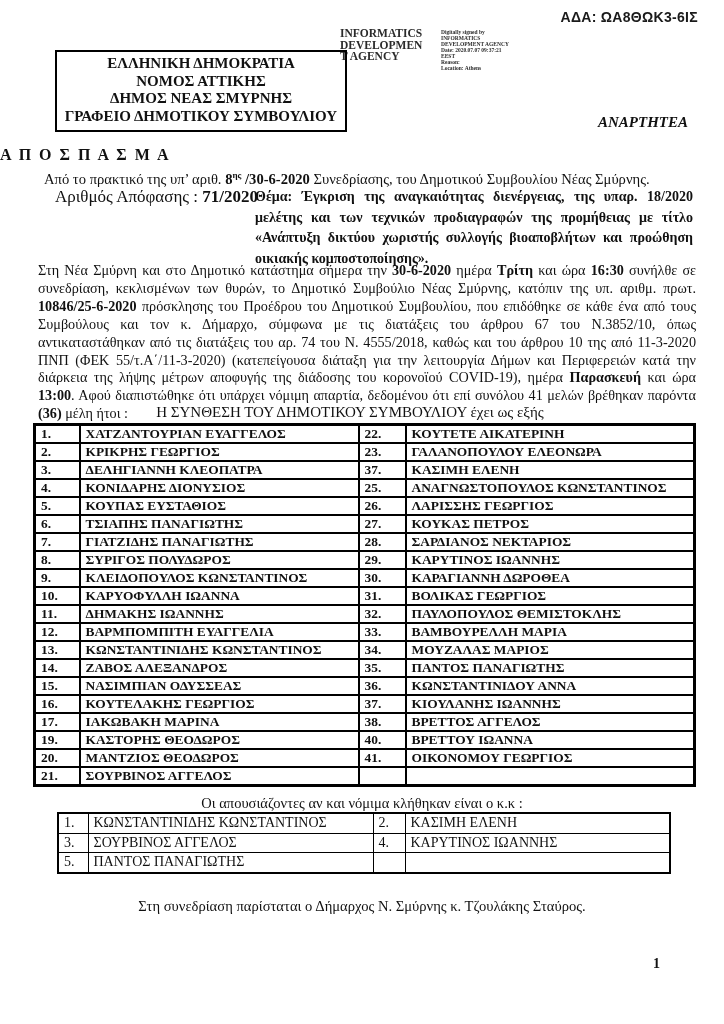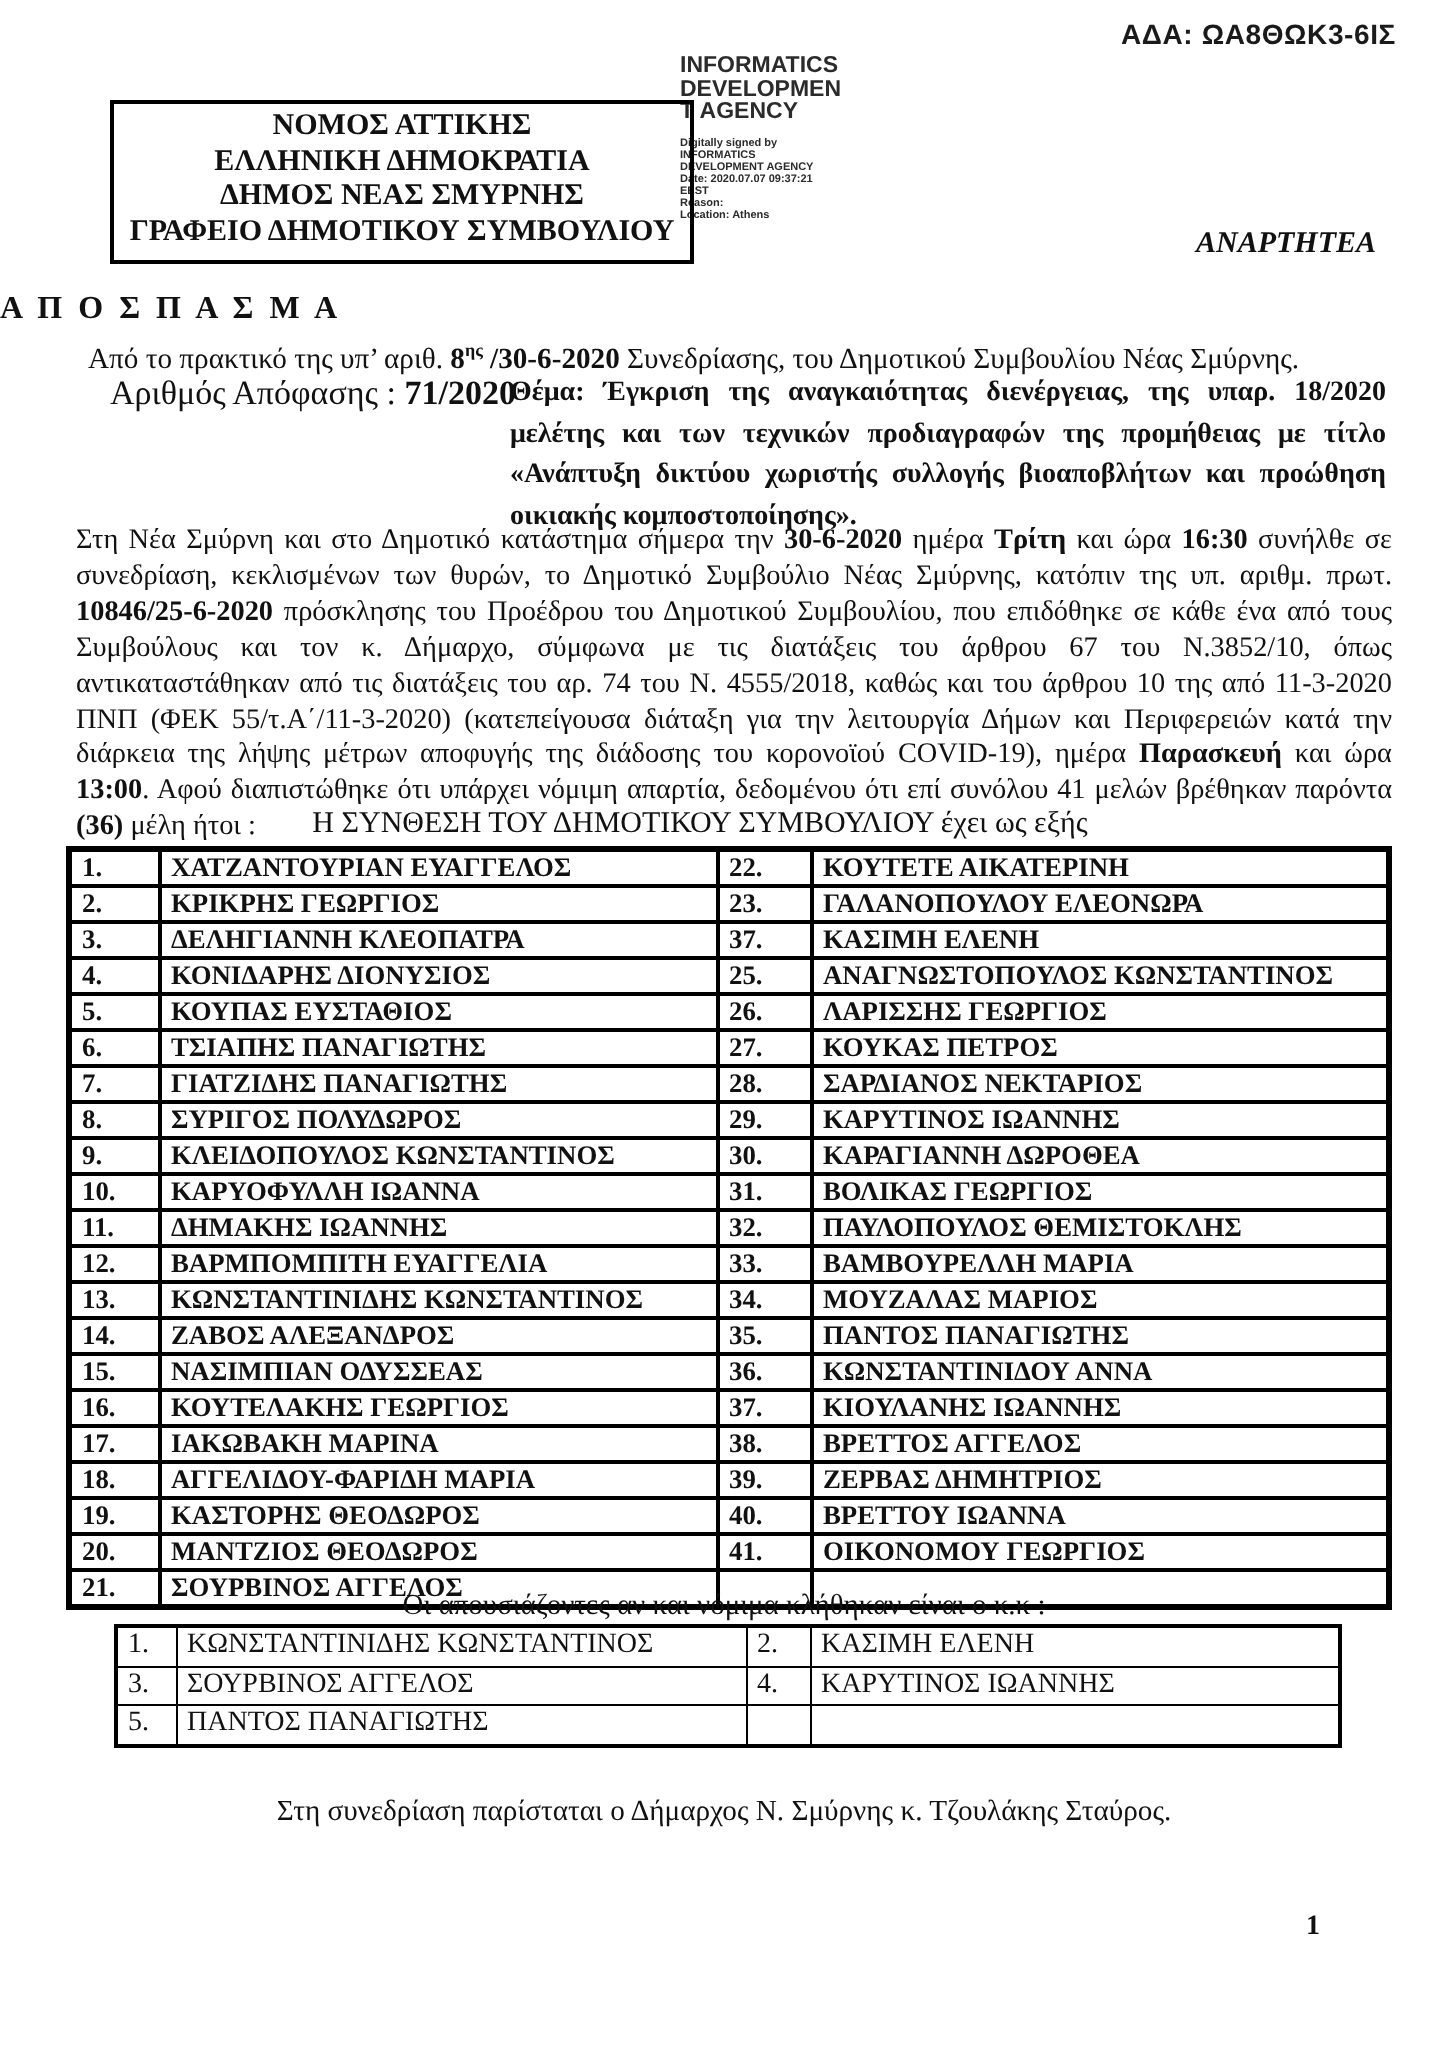--- a/index.html
+++ b/index.html
@@ -12,21 +12,21 @@
     font-family:"Liberation Serif","DejaVu Serif",serif;
   }
   .ada{
     position:absolute;top:9px;right:26px;
     font-family:"Liberation Sans","DejaVu Sans",sans-serif;
     font-size:14px;font-weight:700;color:#1a1a1a;letter-spacing:.3px;
   }
   .sig-block{
     position:absolute;top:28px;left:340px;
     display:flex;gap:5px;
-    font-family:Liberation Sans, sans-serif;color:#2b2b2b;flex-direction:column;
+    font-family:Liberation Serif, serif;color:#2b2b2b;
   }
   .sig-agency{width:96px;font-size:11.5px;line-height:11.5px;font-weight:600;}
   .sig-details{width:105px;font-size:5.5px;line-height:6px;font-weight:600;padding-top:1px;}
   .letterhead{
     position:absolute;top:50px;left:55px;width:280px;
     border:2px solid #000;
     padding:3px 4px 5px 4px;
     text-align:center;
     font-weight:bold;font-size:15px;line-height:17.5px;
   }
@@ -115,22 +115,22 @@
         <div>DEVELOPMENT AGENCY</div>
         <div>Date: 2020.07.07 09:37:21</div>
         <div>EEST</div>
         <div>Reason:</div>
         <div>Location: Athens</div>
       </div>
   </div>
 
   <div class="letterhead">
 
-  <div>ΝΟΜΟΣ ΑΤΤΙΚΗΣ</div>
-      <div>ΕΛΛΗΝΙΚΗ ΔΗΜΟΚΡΑΤΙΑ</div>
+  <div>ΕΛΛΗΝΙΚΗ ΔΗΜΟΚΡΑΤΙΑ</div>
+      <div>ΝΟΜΟΣ ΑΤΤΙΚΗΣ</div>
       <div>ΔΗΜΟΣ ΝΕΑΣ ΣΜΥΡΝΗΣ</div>
       <div>ΓΡΑΦΕΙΟ ΔΗΜΟΤΙΚΟΥ ΣΥΜΒΟΥΛΙΟΥ</div>
     </div>
 
   <div class="anartitea">ΑΝΑΡΤΗΤΕΑ</div>
 
   <div class="doc-title">Α Π Ο Σ Π Α Σ Μ Α</div>
 
   <p class="intro"><span>Από το πρακτικό της υπ’ αριθ. </span><b>8</b><b><sup>ης</sup></b><b> /30-6-2020</b><span>  Συνεδρίασης, του Δημοτικού Συμβουλίου Νέας Σμύρνης.</span></p>
 
@@ -262,26 +262,20 @@
           <td>ΚΙΟΥΛΑΝΗΣ ΙΩΑΝΝΗΣ</td>
         </tr>
 
         <tr>
           <td class="num-cell">17.</td>
           <td>ΙΑΚΩΒΑΚΗ ΜΑΡΙΝΑ</td>
           <td class="num-cell">38.</td>
           <td>ΒΡΕΤΤΟΣ ΑΓΓΕΛΟΣ</td>
         </tr>
 
-        <tr>
-          <td class="num-cell">18.</td>
-          <td>ΑΓΓΕΛΙΔΟΥ-ΦΑΡΙΔΗ ΜΑΡΙΑ</td>
-          <td class="num-cell">39.</td>
-          <td>ΖΕΡΒΑΣ ΔΗΜΗΤΡΙΟΣ</td>
-        </tr>
 
         <tr>
           <td class="num-cell">19.</td>
           <td>ΚΑΣΤΟΡΗΣ ΘΕΟΔΩΡΟΣ</td>
           <td class="num-cell">40.</td>
           <td>ΒΡΕΤΤΟΥ ΙΩΑΝΝΑ</td>
         </tr>
 
         <tr>
           <td class="num-cell">20.</td>

